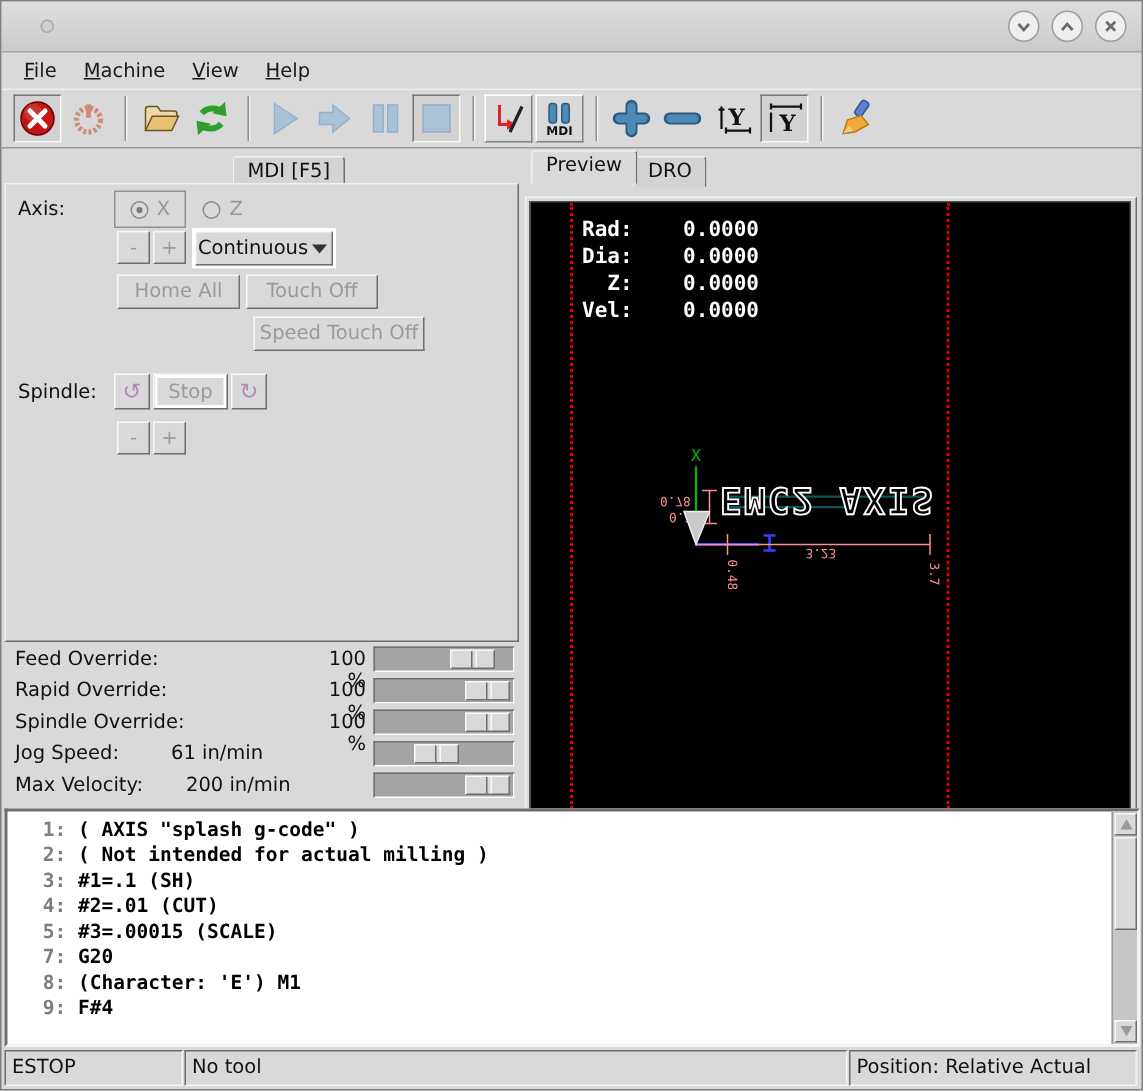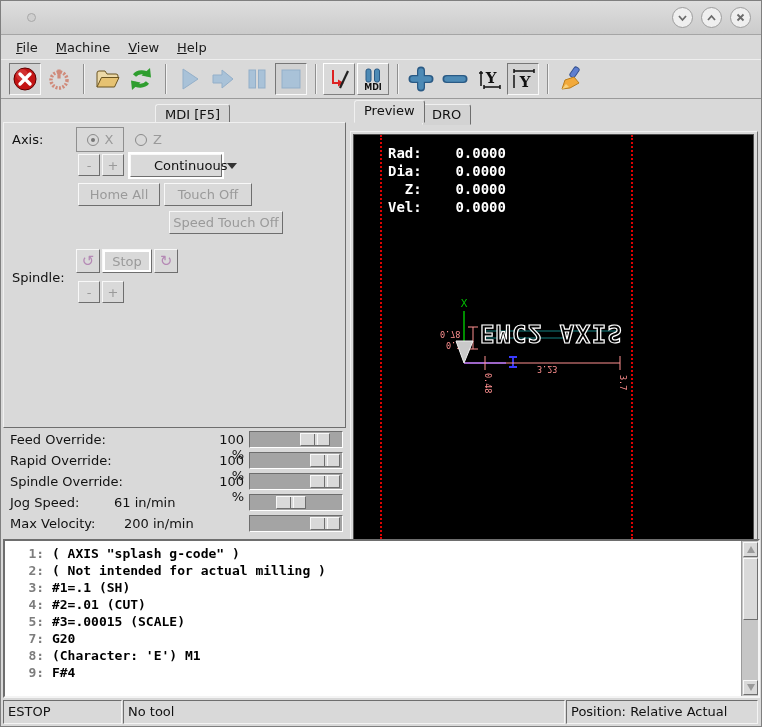--- a/index.html
+++ b/index.html
@@ -48,21 +48,21 @@
          font-size:13px; color:#9a9a9a; }
   .radio { width:12px; height:12px; border-radius:50%; background:#d9d9d9;
            border:1px solid #8a8a8a; display:inline-block; position:relative; vertical-align:-2px; }
   .radio.sel::after { content:""; position:absolute; left:3px; top:3px; width:4px; height:4px;
            border-radius:50%; background:#777; }
   .radio-box { position:absolute; border:1px solid #8f8f8f; display:flex; align-items:center;
            justify-content:center; gap:6px; font-size:13px; color:#9a9a9a; }
   .radio-plain { position:absolute; display:flex; align-items:center; gap:6px; font-size:13px; color:#9a9a9a; }
   .combo { position:absolute; display:flex; align-items:center; font-size:13px; color:#111;
            box-shadow:0 0 0 2px #ffffff; }
-  .combo-label { flex:1; padding-left:23px; }
+  .combo-label { flex:1; padding-left:1px; }
   .combo-arrow { width:16px; height:100%; display:flex; align-items:center; justify-content:center; }
   .tri-down { width:0; height:0; border-left:5px solid transparent; border-right:5px solid transparent;
               border-top:6px solid #333; }
 
   
   .orow { position:absolute; left:0; width:345px; height:20px; }
   .olabel { position:absolute; left:9px; top:2px; font-size:13px; color:#111; }
   .ovalue { position:absolute; top:2px; font-size:13px; color:#111; }
   .ovalue.pct { left:203px; width:40px; text-align:right; }
   .slider { position:absolute; left:248px; top:1px; width:94px; height:17px; }
@@ -260,21 +260,21 @@
       <span class="combo-label">Continuous</span>
       <span class="combo-arrow">
           <span class="tri-down"></span>
         </span>
     </div>
 
     <div class="btn raised" style="left:74px; top:60px; width:82px; height:23px;">Home All</div>
     <div class="btn raised" style="left:160px; top:60px; width:88px; height:23px;">Touch Off</div>
     <div class="btn raised" style="left:165px; top:88px; width:114px; height:23px;">Speed Touch Off</div>
 
-    <span class="lbl" style="left:8px; top:147px;">Spindle:</span>
+    <span class="lbl" style="left:8px; top:131px;">Spindle:</span>
     <div class="btn raised" style="left:72px; top:126px; width:24px; height:24px; color:#b589b5; font-size:15px;">
         <span>↺</span>
       </div>
     <div class="btn raised" style="left:98px; top:126px; width:50px; height:24px; box-shadow:0 0 0 2px #ffffff inset;">Stop</div>
     <div class="btn raised" style="left:150px; top:126px; width:24px; height:24px; color:#b589b5; font-size:15px;">
         <span>↻</span>
       </div>
     <div class="btn raised" style="left:74px; top:158px; width:22px; height:22px;">-</div>
     <div class="btn raised" style="left:98px; top:158px; width:22px; height:22px;">+</div>
   </div>

